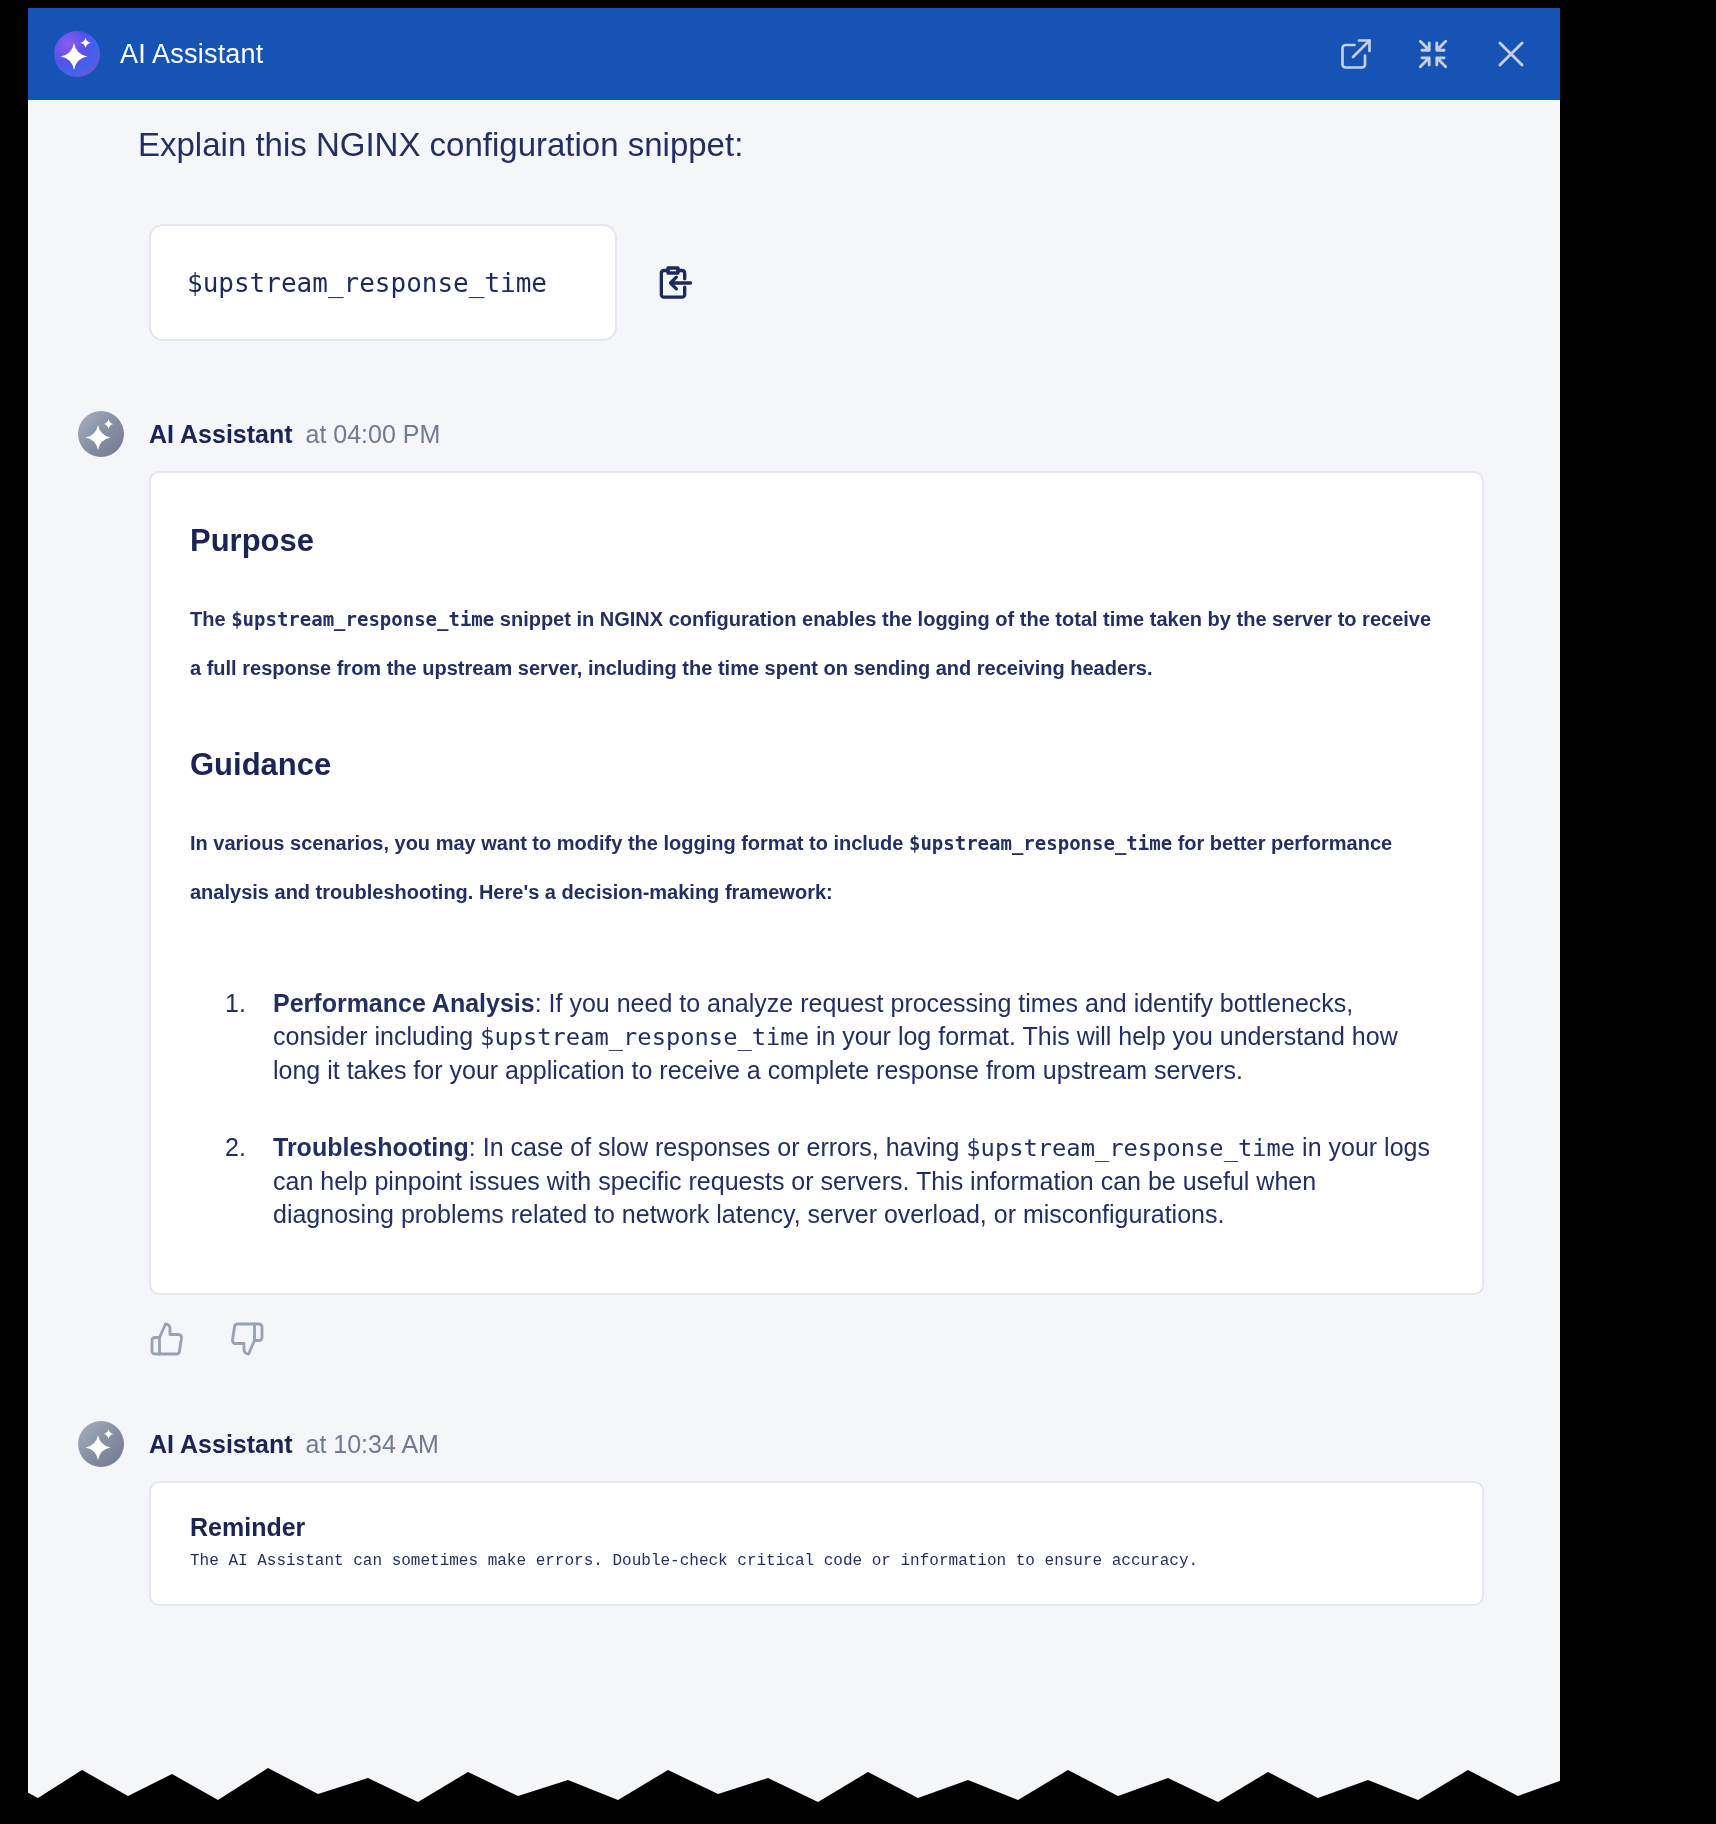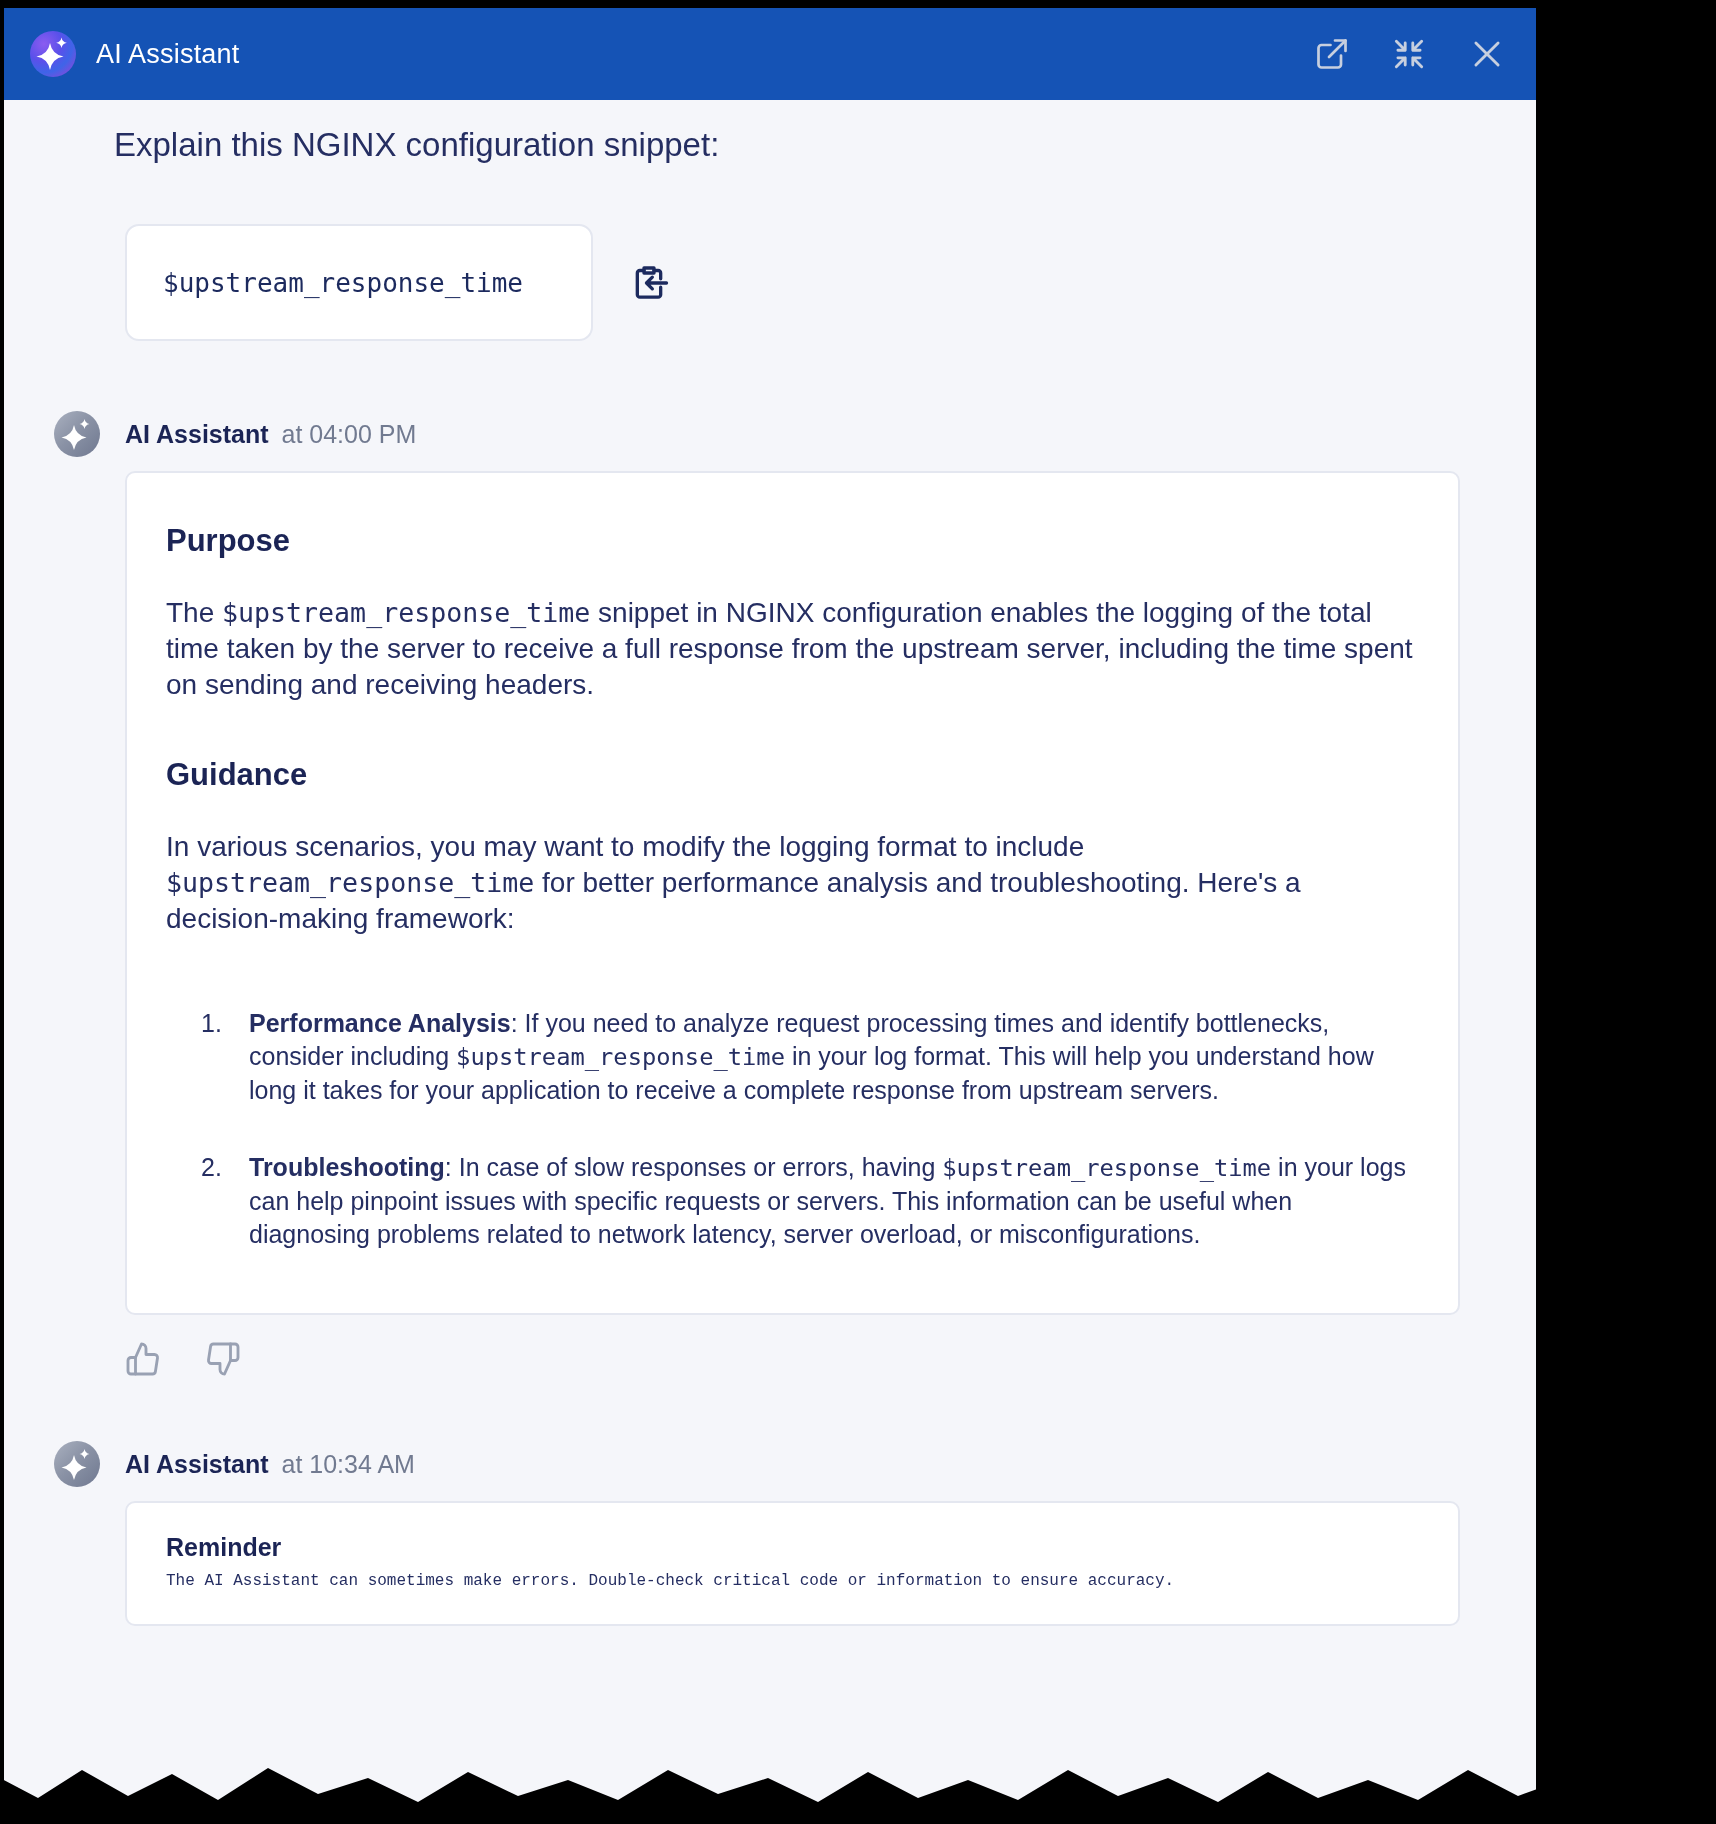--- a/index.html
+++ b/index.html
@@ -2,21 +2,21 @@
 <html style="--header-bg: #1553b5; --page-bg: #f5f6fa; --text: #252e62; --muted: #717a90; --card-border: #e4e7f0; --icon-gray: #99a1b3;"><head>
 <meta charset="utf-8">
 <style>
   html,body{margin:0;padding:0;}
   body{
     width:1716px;height:1824px;position:relative;background:#000;
     font-family:"Liberation Sans",sans-serif;overflow:hidden;
     -webkit-font-smoothing:antialiased;
   }
   .panel{
-    position:absolute;left:4px;top:8px;width:1532px;height:1816px;
+    position:absolute;left:28px;top:8px;width:1532px;height:1816px;
     background:var(--page-bg,#f5f6fa);
   }
   
   .hdr{
     height:92px;background:var(--header-bg,#1553b5);
     display:flex;align-items:center;padding:0 30px 0 26px;box-sizing:border-box;
   }
   .logo{
     width:46px;height:46px;border-radius:50%;flex:0 0 auto;
     background:radial-gradient(circle at 30% 28%, #8b5cf0 0%, #5a50ea 38%, #3f64e8 62%, #a93bd4 100%);
@@ -56,21 +56,21 @@
   .ai-body{margin:1px 76px 0 121px;}
   .card{
     background:#fff;border:2px solid var(--card-border,#e4e7f0);border-radius:10px;
     box-sizing:border-box;
   }
   .response-card{margin-top:14px;padding:50px 44px 62px 39px;color:var(--text,#252e62);}
   .response-card h2{
     margin:0;font-size:31px;font-weight:700;color:#1b2455;
   }
   .response-card h2.h-guidance{margin-top:54px;}
-  .para{margin:36px 0 0 0;font-size:28px;line-height:36px;}
+  .para{margin:36px 0 0 0;font-size:20px;line-height:49px;font-weight:bold;}
   .seg-code{font-family:"DejaVu Sans Mono",monospace;font-size:0.95em;}
   .seg-bold{font-weight:700;}
   .framework-list{list-style:none;margin:70px 0 0 0;padding:0 0 0 35px;}
   .list-item{display:flex;font-size:25px;line-height:33px;}
   .list-item + .list-item{margin-top:44px;}
   .num{flex:0 0 48px;}
   .li-body{flex:1 1 auto;}
   
   .feedback{display:flex;gap:44px;margin-top:26px;}
   .fbtn{background:none;border:none;padding:0;cursor:pointer;display:flex;}

